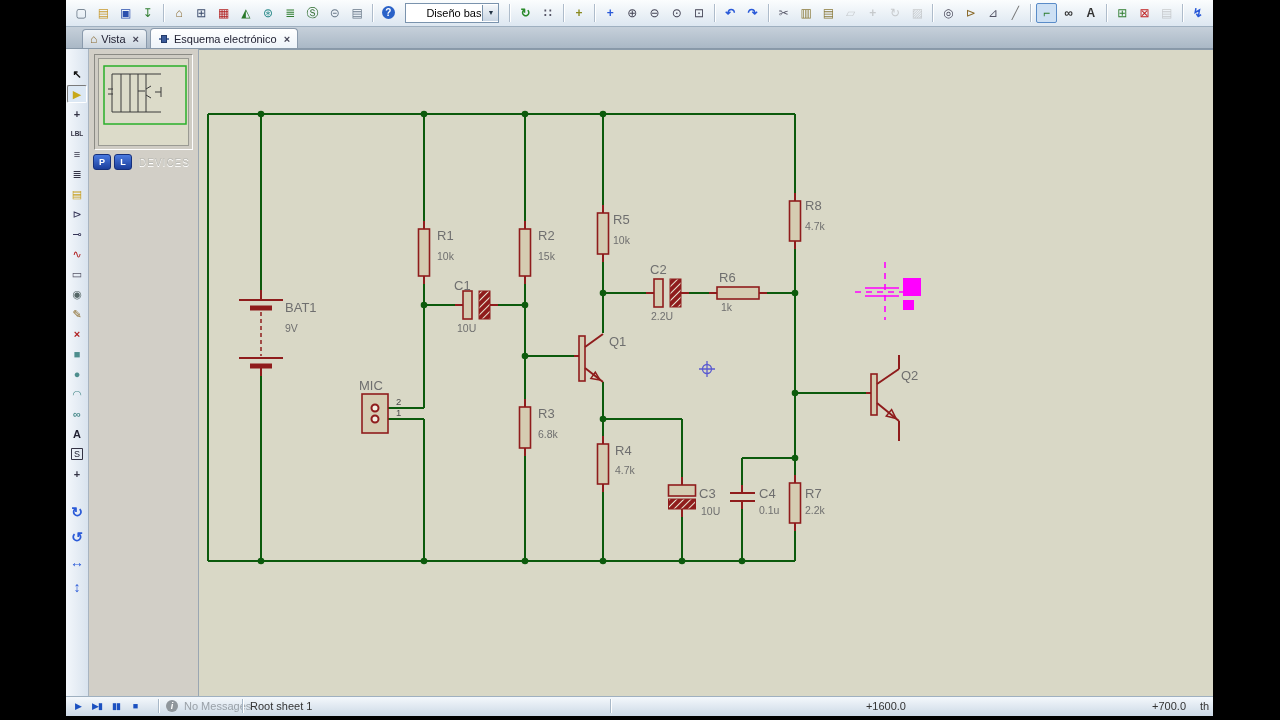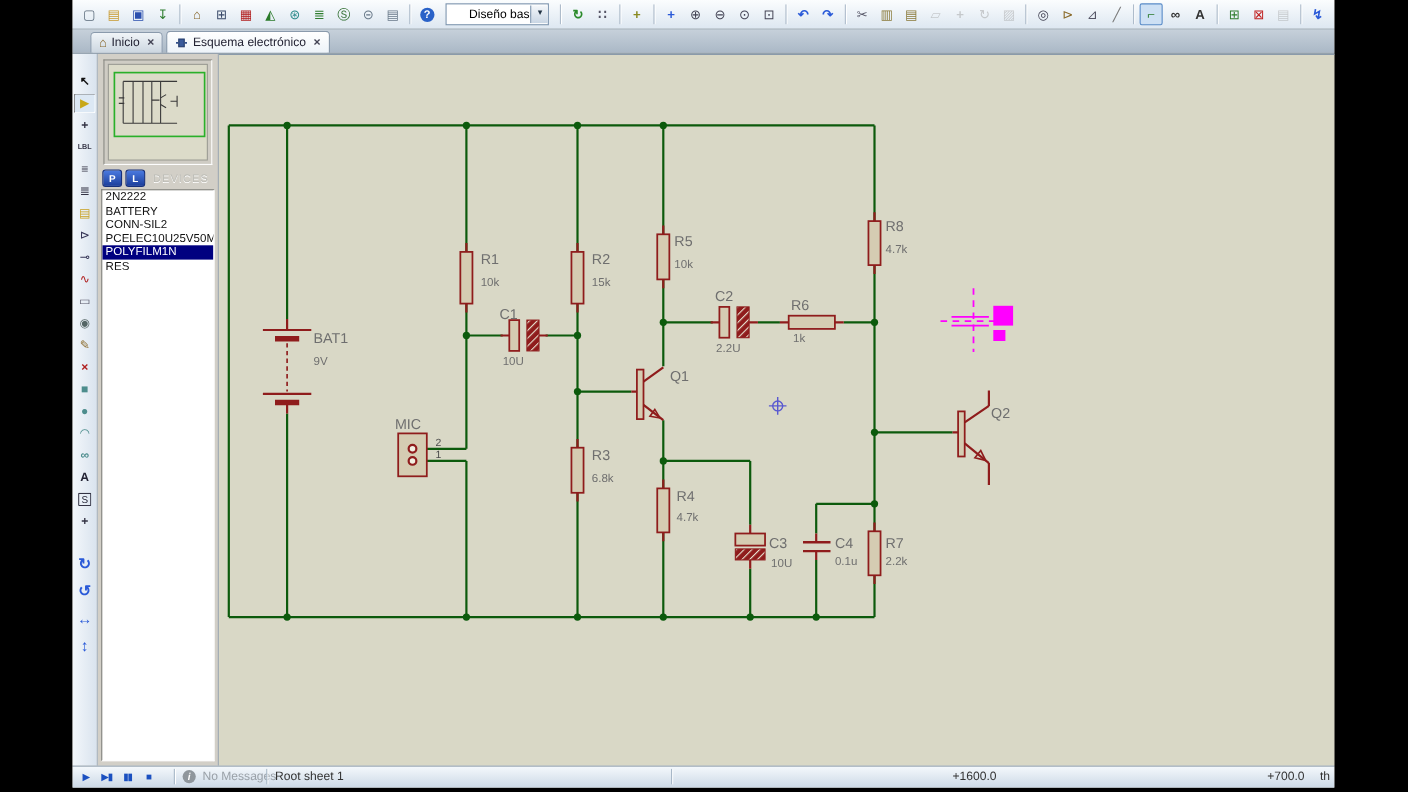--- a/index.html
+++ b/index.html
@@ -150,21 +150,21 @@
       <span class="tb-icon" style="color: rgb(47, 125, 47);">⊞</span>
       <span class="tb-icon" style="color: rgb(192, 32, 32);">⊠</span>
       <span class="tb-icon disabled" style="color: rgb(153, 153, 153);">▤</span>
       <span class="tb-sep"></span>
       <span class="tb-icon bold" style="color: rgb(42, 90, 216);">↯</span>
     </div>
 
   <div id="tabbar">
     <div class="tab inactive">
       <span class="homeglyph">⌂</span>
-      <span>Inicio</span>
+      <span>Vista</span>
       <span class="closex">×</span>
     </div>
     <div class="tab active">
       <svg width="12" height="12" viewBox="0 0 12 12">
         <path d="M1,6 h2 M9,6 h2" stroke="#33508a" stroke-width="1.6" fill="none"></path>
         <rect x="3.5" y="2.5" width="5" height="7" fill="#3a5a9a" stroke="#223a6a"></rect>
       </svg>
       <span>Esquema electrónico</span>
       <span class="closex">×</span>
     </div>
@@ -212,28 +212,20 @@
               <path d="M9,30 H14 M9,35 H14"></path>
             </g>
           </svg>
         </div>
       </div>
       <div id="pl-row">
         <div class="pl-btn">P</div>
         <div class="pl-btn">L</div>
         <div id="devices-header">DEVICES</div>
       </div>
-      <div id="device-list">
-          <div class="dev-item">2N2222</div>
-          <div class="dev-item">BATTERY</div>
-          <div class="dev-item">CONN-SIL2</div>
-          <div class="dev-item">PCELEC10U25V50M</div>
-          <div class="dev-item selected">POLYFILM1N</div>
-          <div class="dev-item">RES</div>
-        </div>
     </div>
 
     <div id="canvas">
       <svg id="schematic" width="1016" height="633" viewBox="0 0 1016 633">
         <defs>
           <pattern id="hat" width="5" height="5" patternUnits="userSpaceOnUse" patternTransform="rotate(45)">
             <rect width="5" height="5" style="fill:var(--outline,#8f1c1c)"></rect>
             <line x1="0" y1="0" x2="0" y2="5" stroke="#e8e4d2" stroke-width="2"></line>
           </pattern>
         </defs>

